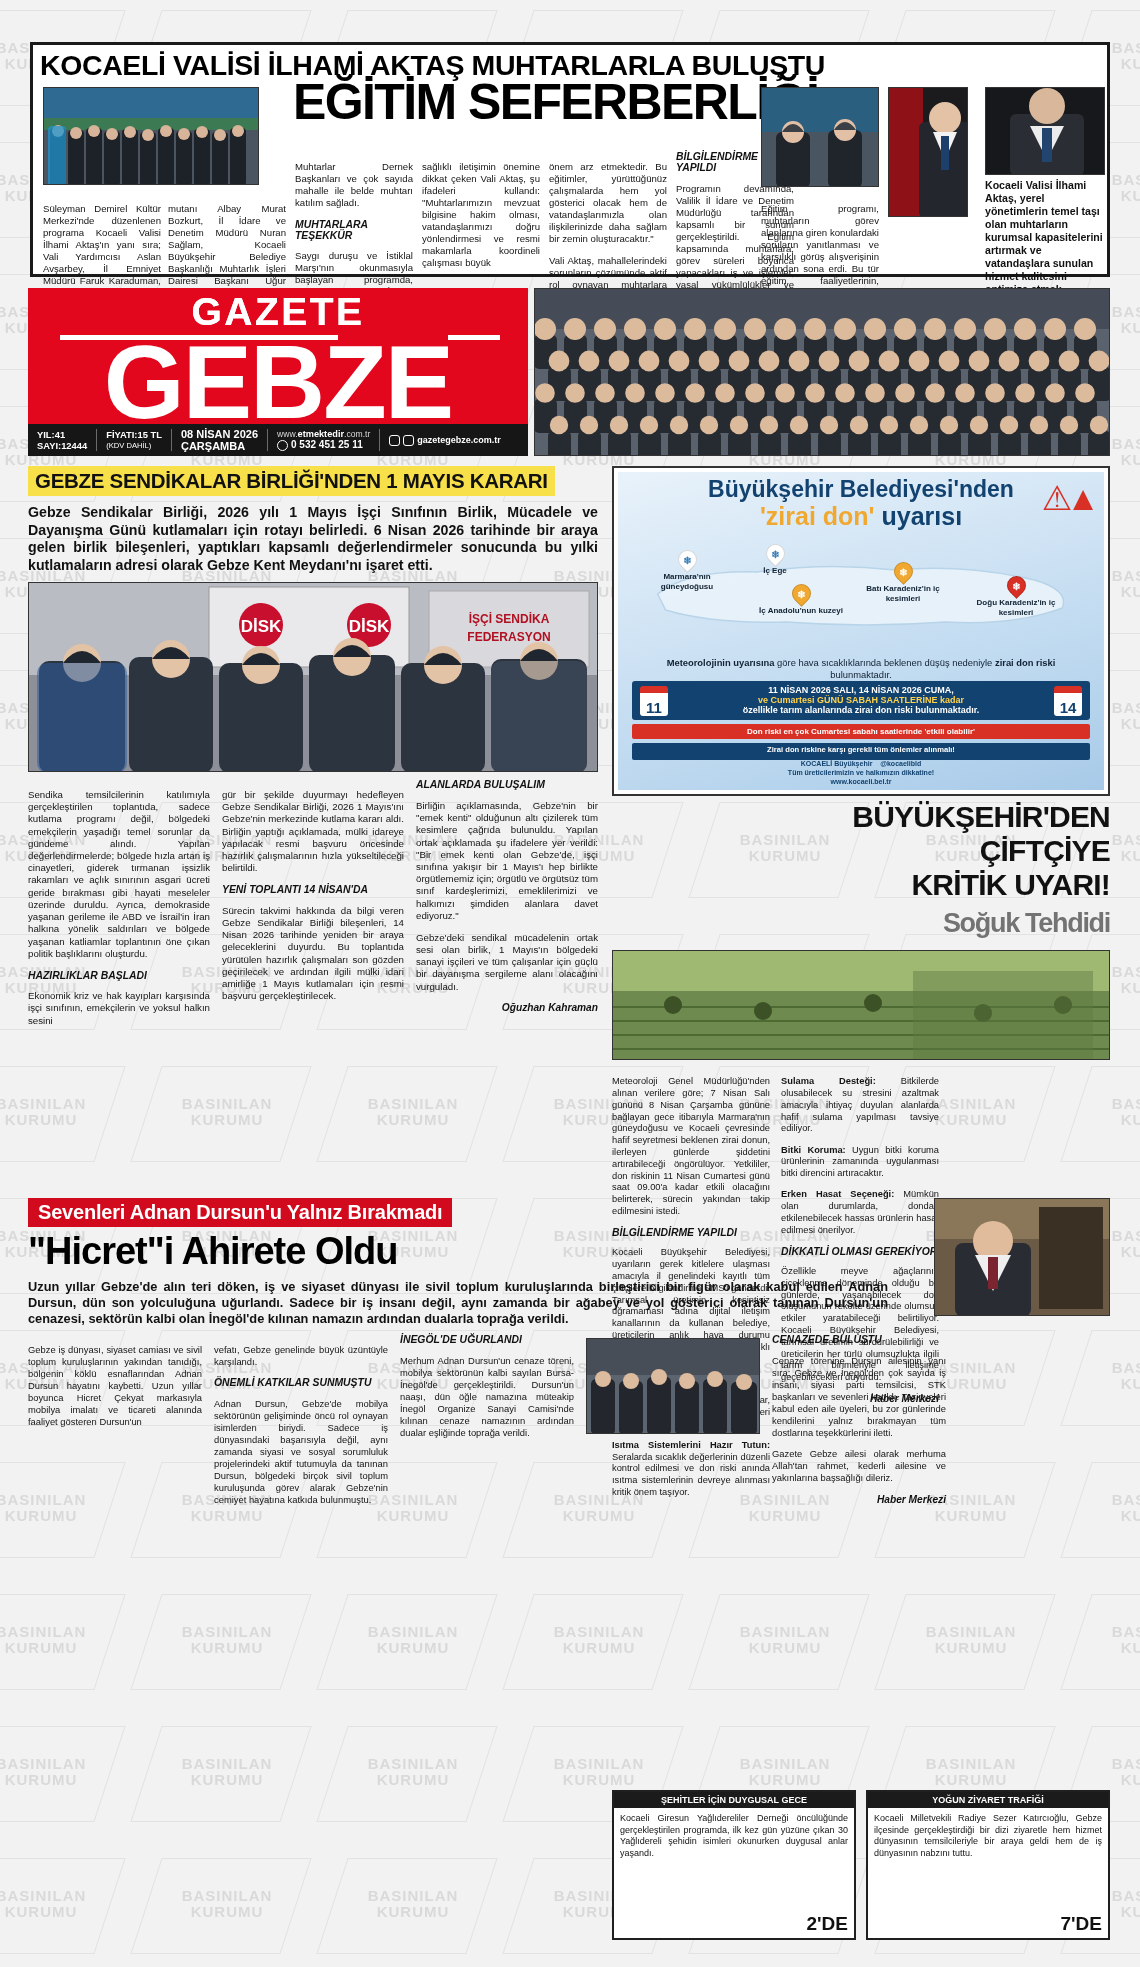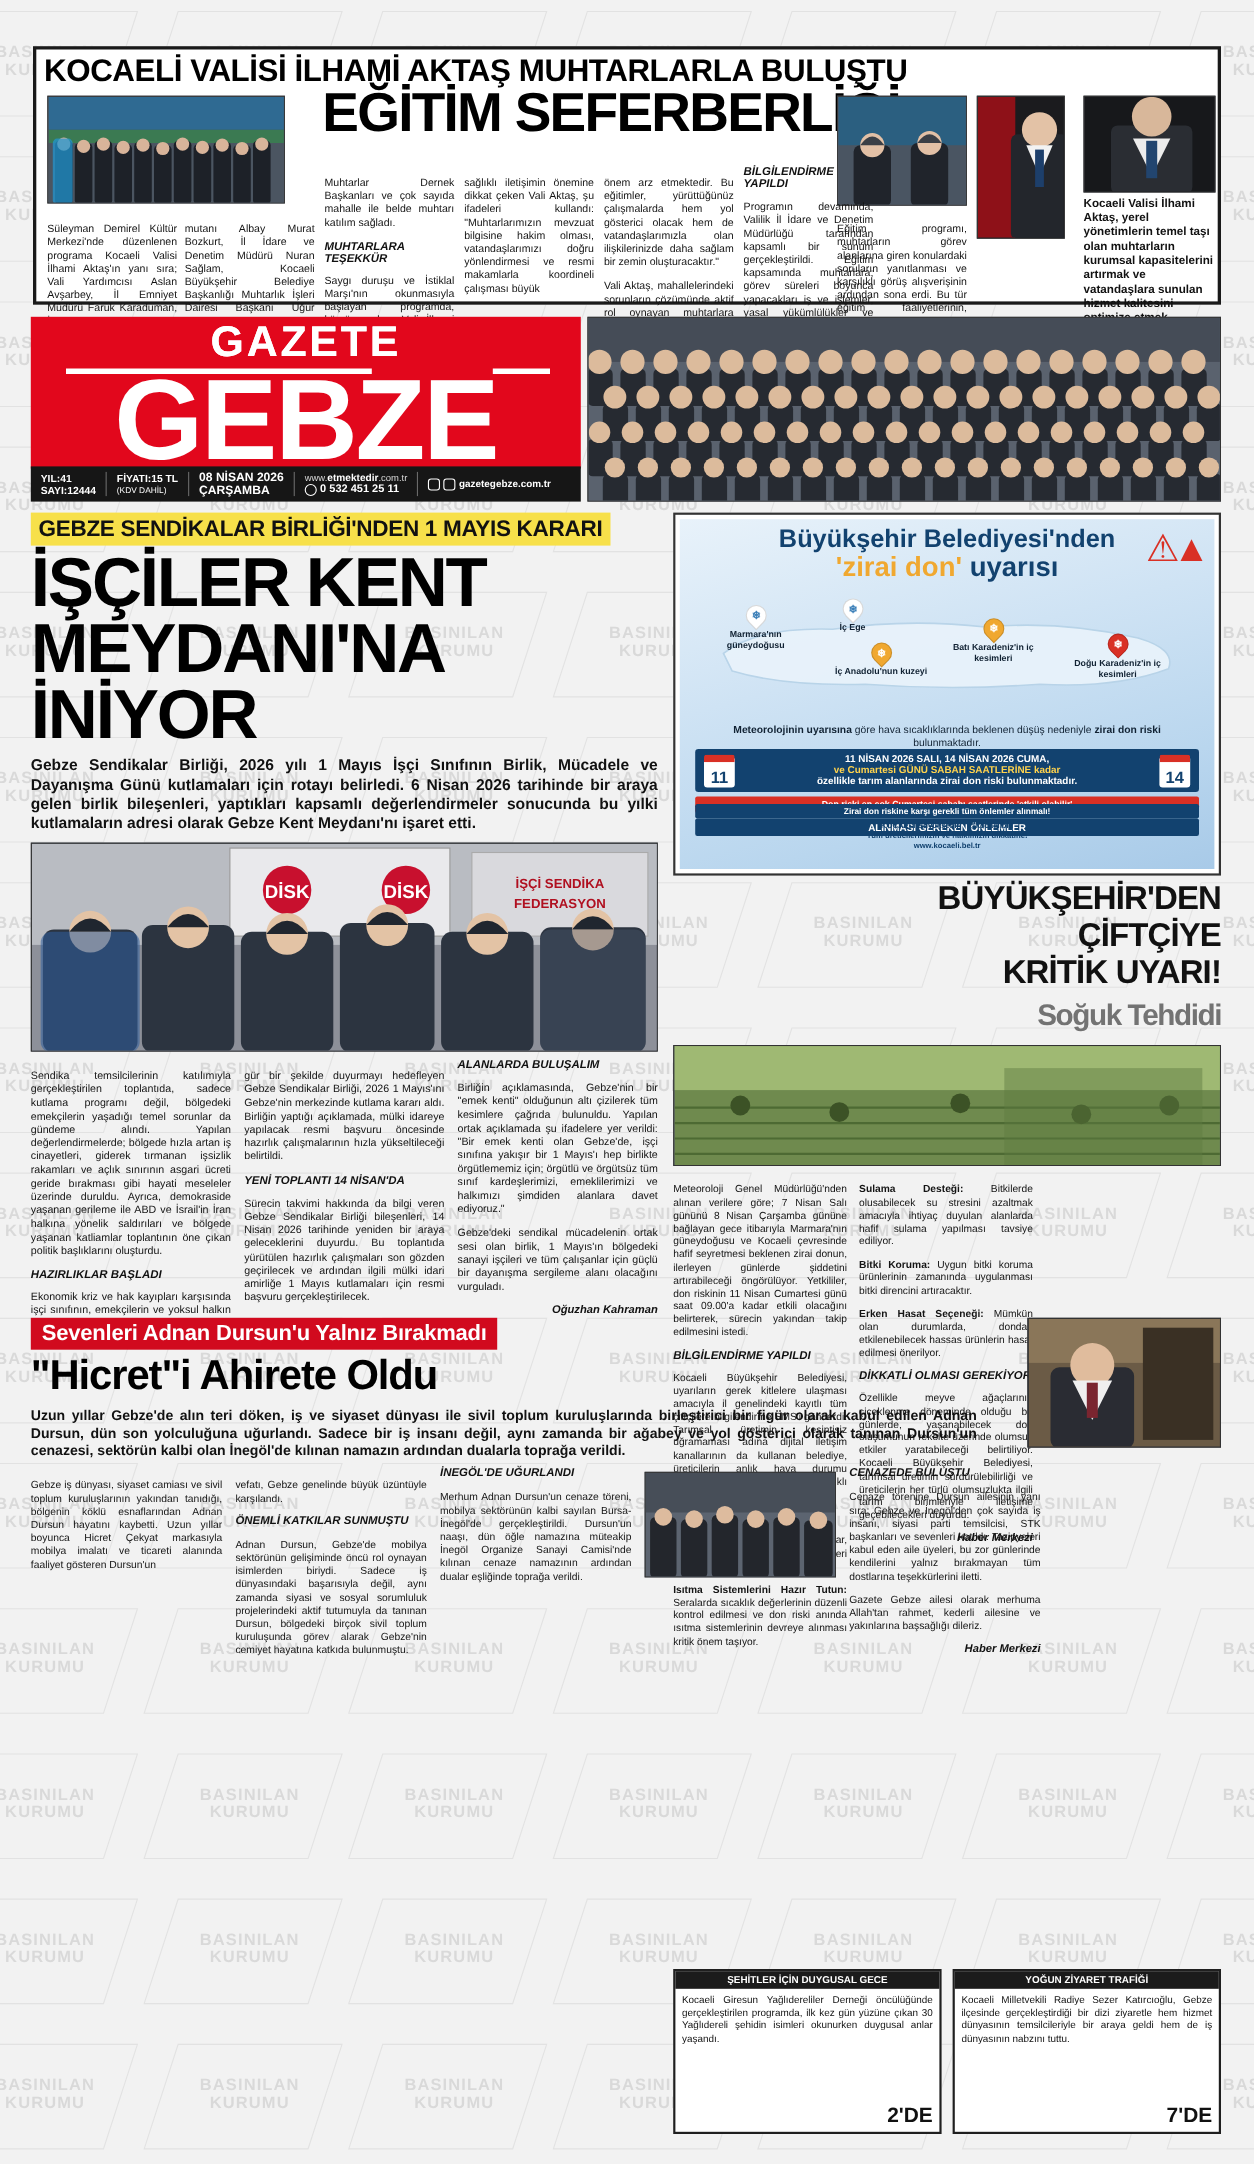--- a/index.html
+++ b/index.html
@@ -185,21 +185,21 @@
     position:relative;
   }
   #ad-dates .hi{ color:#ffd34d;}
   .cal{ position:absolute; top:5px; width:28px; height:30px; background:#fff; border-radius:3px; color:#12426f;
     font-size:15px; font-weight:bold; text-align:center; line-height:30px; border-top:7px solid #d93025;}
   .cal.l{ left:8px;} .cal.r{ right:8px;}
   #ad-red{ margin:4px 14px 0; background:#d93025; color:#fff; font-size:8px; font-weight:bold;
     text-align:center; padding:3px; border-radius:2px;}
   #ad-list-h{ margin:5px 14px 0; background:#12426f; color:#fff; font-size:9px; font-weight:bold;
     text-align:center; padding:3px; border-radius:2px;}
-  #ad-foot{ position:absolute; bottom:16px; left:0; width:100%; text-align:center;
+  #ad-foot{ position:absolute; bottom:4px; left:0; width:100%; text-align:center;
     font-size:7px; color:#12426f; font-weight:bold; line-height:9px;}
   #ad-foot .bar{ background:#12426f; color:#fff; margin:0 14px 3px; padding:2px; font-size:7.6px; border-radius:2px;}
 
   
   #rstory{ position:absolute; left:612px; top:800px; width:498px; }
   #rs-h{ text-align:right; font-weight:bold; line-height:34px; }
   #rs-h .l1{ font-size:30px; letter-spacing:-.8px; display:block;}
   #rs-h .l2{ font-size:30px; letter-spacing:-.8px; display:block;}
   #rs-h .l3{ font-size:30px; letter-spacing:-.8px; display:block;}
   #rs-h .l4{ font-size:27px; color:#737373; letter-spacing:-1.3px; display:block; line-height:42px;}
@@ -748,24 +748,20 @@
           <rect x="523" y="142" width="23" height="34" rx="5" fill="#262a31"></rect>
           <circle cx="534" cy="136" r="9.2" fill="#dcbb9c"></circle>
           <rect x="553" y="142" width="23" height="34" rx="5" fill="#262a31"></rect>
           <circle cx="564" cy="136" r="9.2" fill="#dcbb9c"></circle>
         </g>
     </svg>
   </div>
 
   <div id="lead">
     <div id="lead-kicker">GEBZE SENDİKALAR BİRLİĞİ'NDEN 1 MAYIS KARARI</div>
-    <div id="lead-h1">
-      <span>İŞÇİLER KENT</span><br>
-      <span>MEYDANI'NA İNİYOR</span>
-    </div>
     <div id="lead-spot">Gebze Sendikalar Birliği, 2026 yılı 1 Mayıs İşçi Sınıfının Birlik, Mücadele ve Dayanışma Günü kutlamaları için rotayı belirledi. 6 Nisan 2026 tarihinde bir araya gelen birlik bileşenleri, yaptıkları kapsamlı değerlendirmeler sonucunda bu yılki kutlamaların adresi olarak Gebze Kent Meydanı'nı işaret etti.</div>
     <div id="lead-photo" class="photo">
       <svg width="570" height="190" viewBox="0 0 570 190" preserveAspectRatio="none">
         <rect width="570" height="190" fill="#8d9099"></rect>
         <rect width="570" height="92" fill="#b9bcc2"></rect>
         <rect x="180" y="4" width="200" height="80" fill="#e9e9ec" stroke="#999"></rect>
         <circle cx="232" cy="42" r="22" fill="#c8102e"></circle>
         <text x="232" y="49" font-size="17" font-weight="bold" fill="#fff" text-anchor="middle" font-family="Liberation Sans">DİSK</text>
         <circle cx="340" cy="42" r="22" fill="#c8102e"></circle>
         <text x="340" y="49" font-size="17" font-weight="bold" fill="#fff" text-anchor="middle" font-family="Liberation Sans">DİSK</text>

